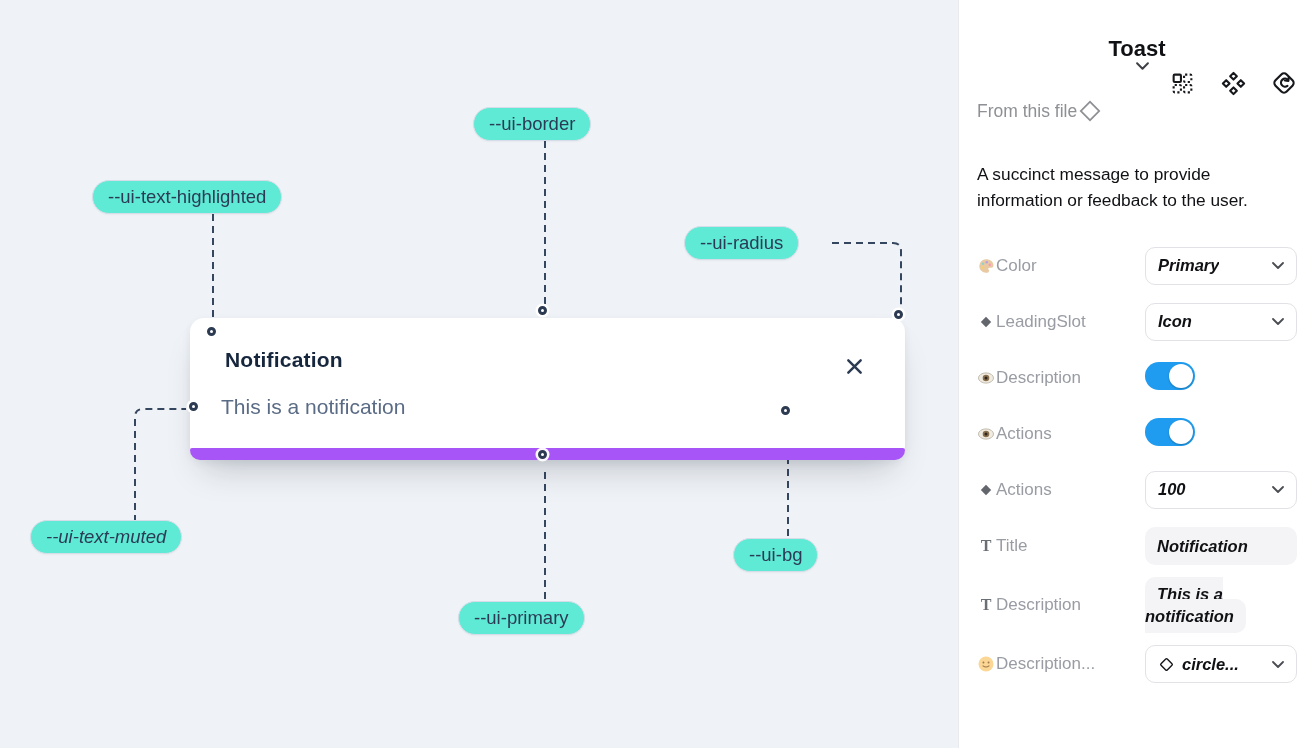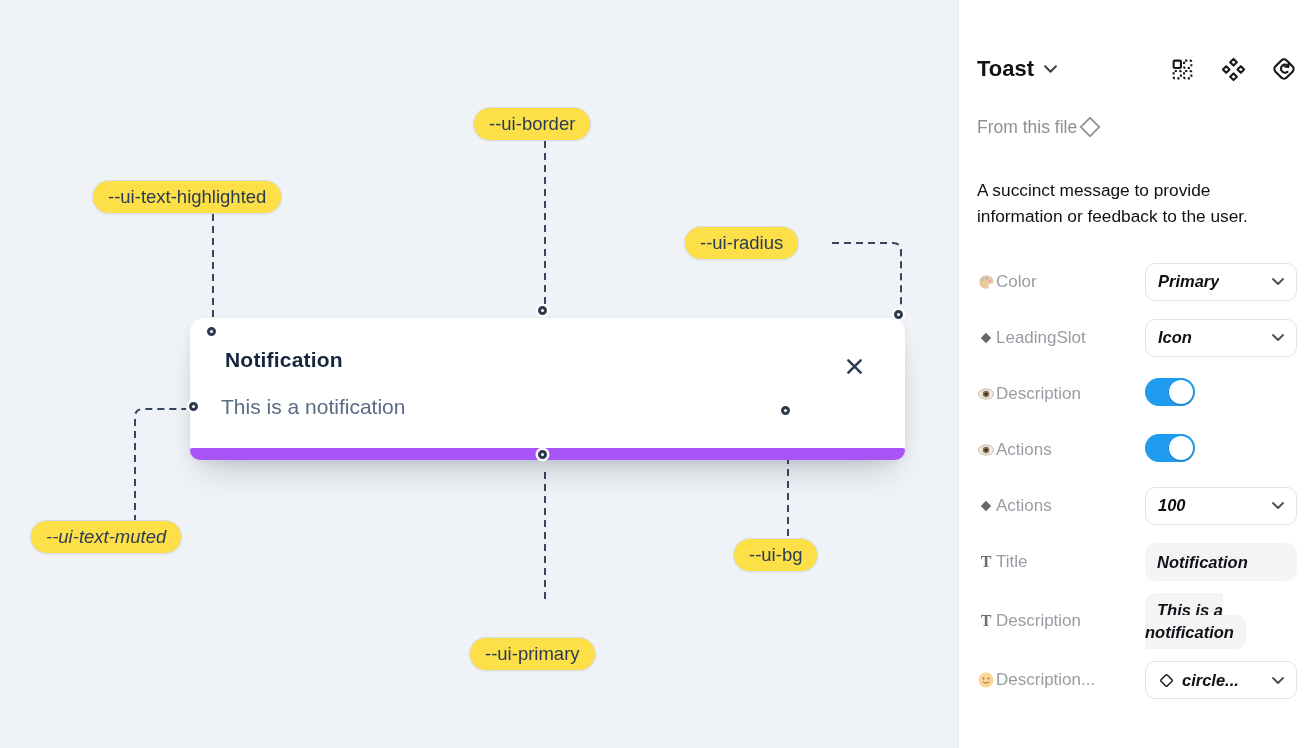--- a/index.html
+++ b/index.html
@@ -11,31 +11,31 @@
   .wires { position:absolute; left:0; top:0; width:958px; height:748px; pointer-events:none; }
 
   .toast-card { position:absolute; left:190px; top:318px; width:715px; height:142px;
     background:#ffffff; border-radius:14px;
     box-shadow:0 20px 32px -14px rgba(30,42,60,.25), 0 3px 8px rgba(30,42,60,.07); }
   .toast-title { position:absolute; left:35px; top:30px; font-size:21px; font-weight:700; color:#16263d; letter-spacing:.2px; }
   .toast-desc  { position:absolute; left:31px; top:77px; font-size:21px; font-weight:400; color:#5a6b85; }
   .toast-close { position:absolute; right:40px; top:37px; width:22px; height:22px; display:flex; align-items:center; justify-content:center; cursor:pointer; background:none; border:none; }
   .toast-bar { position:absolute; left:0; bottom:0; width:100%; height:12px; background:#a855f7; border-radius:3px 3px 14px 14px; }
 
-  .pill { position:absolute; background:#fde047; border:1.5px solid #d6dde8; border-radius:18px;
+  .pill { position:absolute; background:#5eead4; border:1.5px solid #d6dde8; border-radius:18px;
     padding:5px 15px; font-size:18.5px; color:#2b3b55; white-space:nowrap;
     box-shadow:0 1px 2px rgba(30,42,60,.04); }
 
   .dot { position:absolute; width:9px; height:9px; background:#fff; border:3px solid #2c3a52; border-radius:50%;
     box-shadow:0 0 0 2.5px rgba(255,255,255,.95); }
 
   
   .panel { width:354px; height:748px; background:#ffffff; border-left:1px solid #e9eaee;
     padding:0 15px 0 18px; flex:none; overflow:hidden; }
-  .panel-header { display:flex; align-items:center; margin-top:52px; height:34px; }
+  .panel-header { display:flex; align-items:center; margin-top:36px; height:34px;flex-direction:column; }
   .panel-title { font-size:22px; font-weight:700; color:#101114; }
   .panel-title-caret { margin-left:10px; display:flex; align-items:center; cursor:pointer; }
   .header-icons { margin-left:auto; display:flex; align-items:center; gap:25px; }
   .hicon { width:26px; height:26px; display:flex; align-items:center; justify-content:center; background:none; border:none; cursor:pointer; }
 
   .fromfile { display:flex; align-items:center; gap:0; margin-top:26px; height:30px; }
   .fromfile-label { font-size:17.5px; color:#8e9094; }
 
   .panel-desc { margin-top:36px; font-size:17.3px; line-height:1.5; color:#101114; max-width:332px; }
 
@@ -89,21 +89,21 @@
             </svg>
         </span>
       </button>
       <div class="toast-bar"></div>
     </div>
 
     <div class="pill" style="left:473px; top:107px;">--ui-border</div>
     <div class="pill" style="left:92px;  top:180px;">--ui-text-highlighted</div>
     <div class="pill" style="left:684px; top:226px;">--ui-radius</div>
     <div class="pill" style="left:30px;  top:520px;font-style:italic;">--ui-text-muted</div>
-    <div class="pill" style="left:469px; top:601px;margin-top:36px;">--ui-primary</div>
+    <div class="pill" style="left:458px; top:601px;">--ui-primary</div>
     <div class="pill" style="left:733px; top:538px;">--ui-bg</div>
 
     <div class="dot" style="left:537.5px; top:305.5px;"></div>
     <div class="dot" style="left:206.5px; top:326.5px;"></div>
     <div class="dot" style="left:893.5px; top:309.5px;"></div>
     <div class="dot" style="left:188.5px; top:401.5px;"></div>
     <div class="dot" style="left:537.5px; top:449.5px;"></div>
     <div class="dot" style="left:780.5px; top:405.5px;"></div>
   </div>
 

